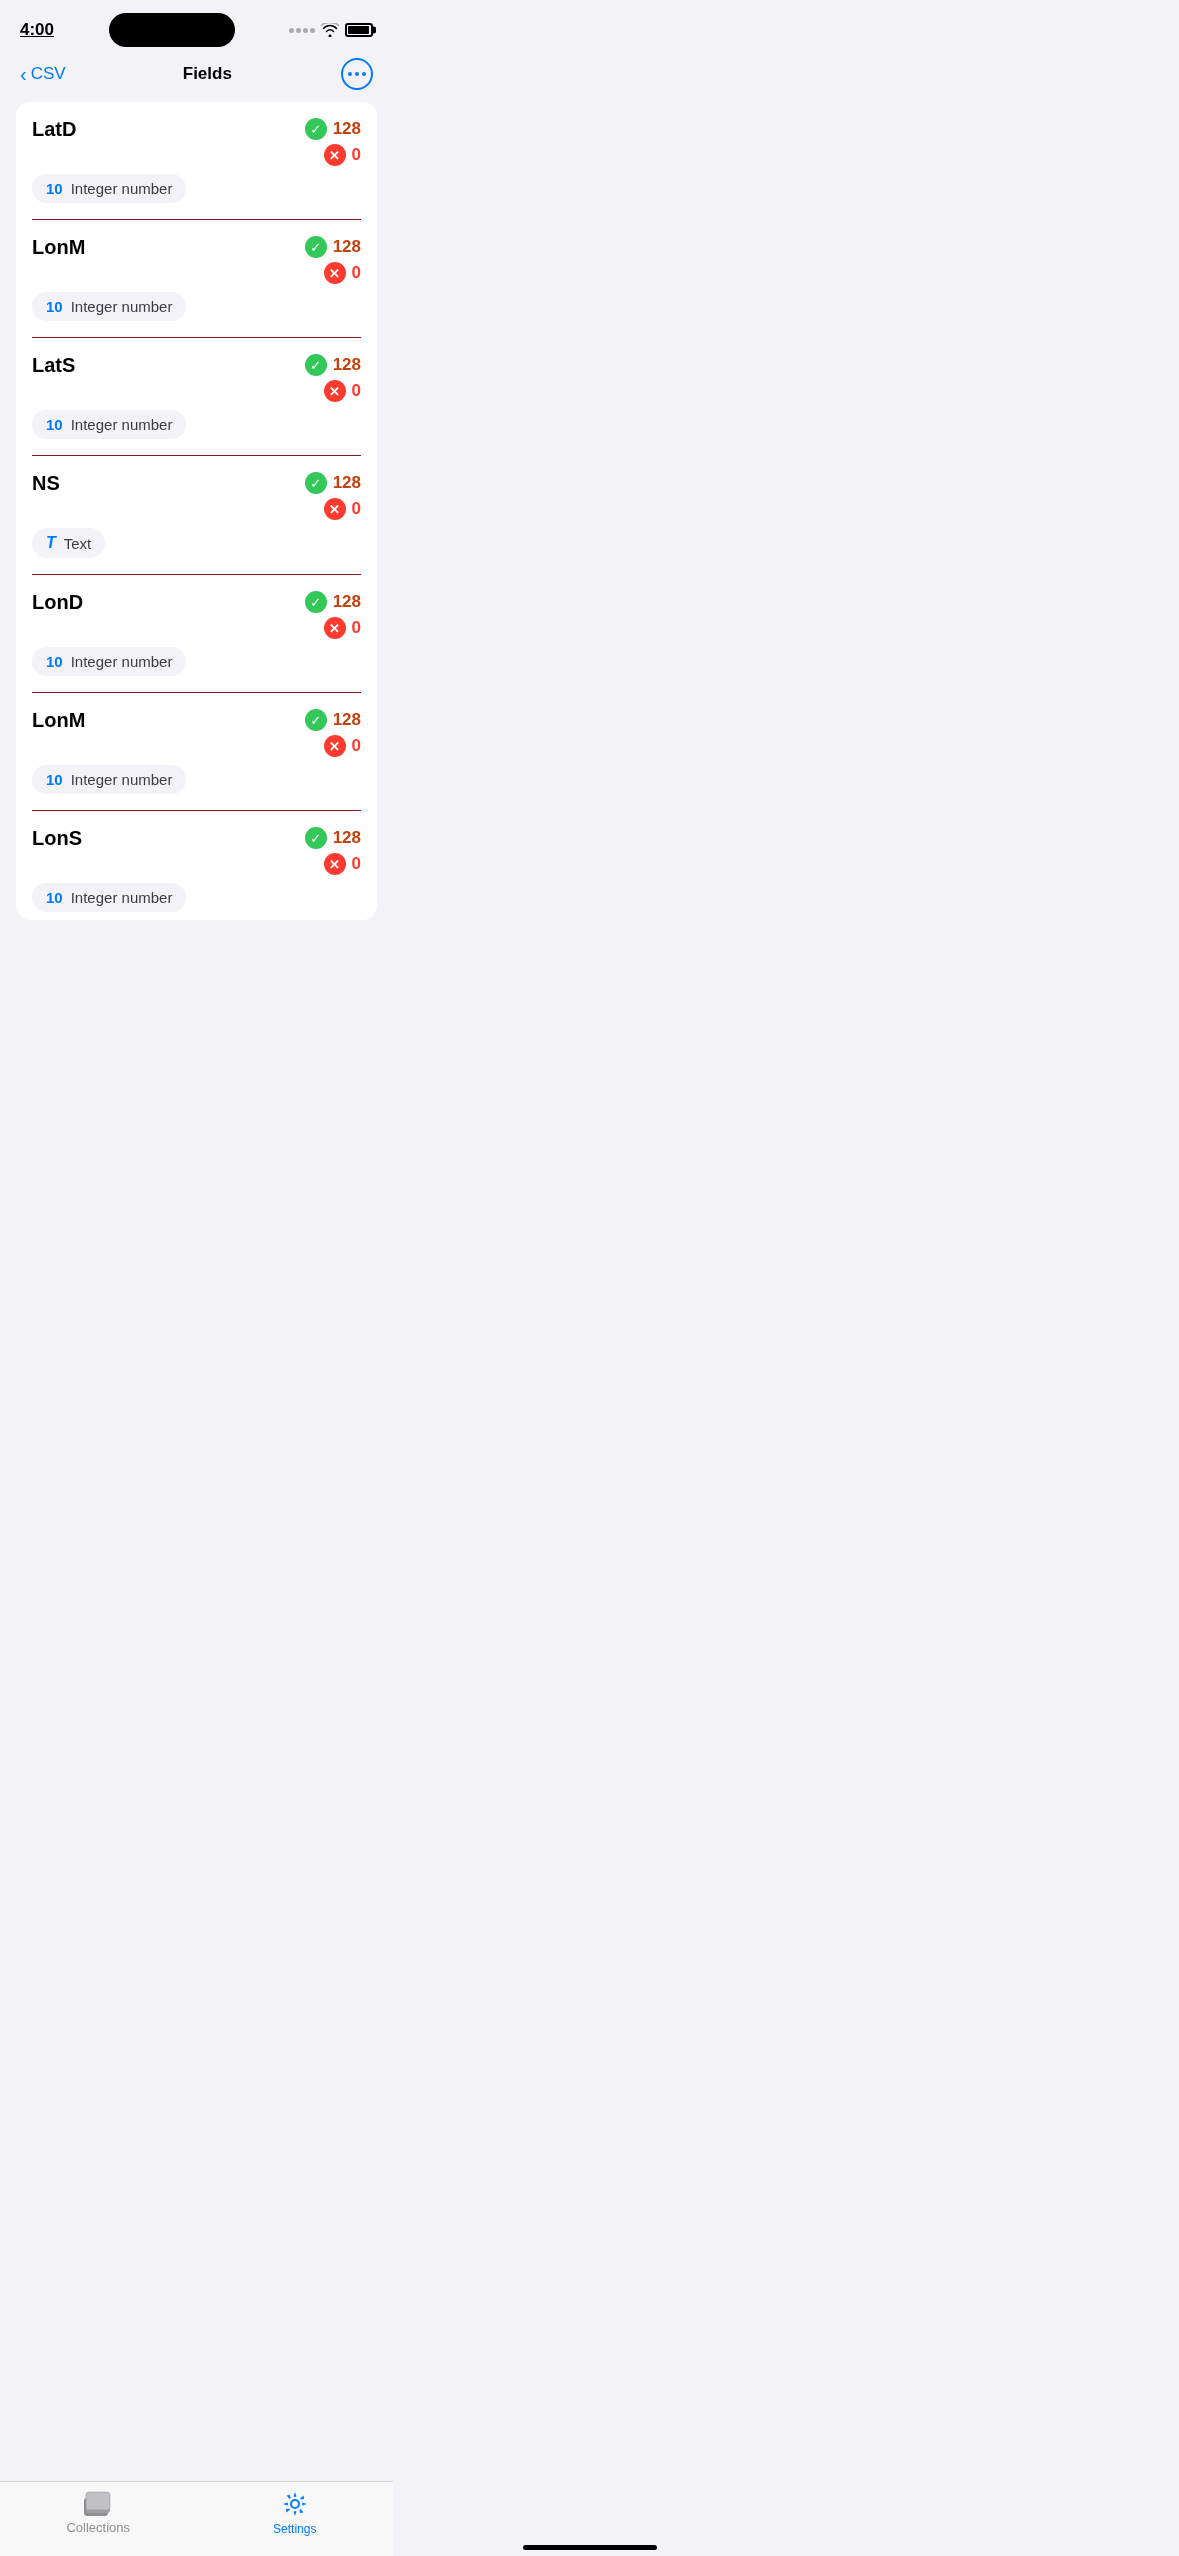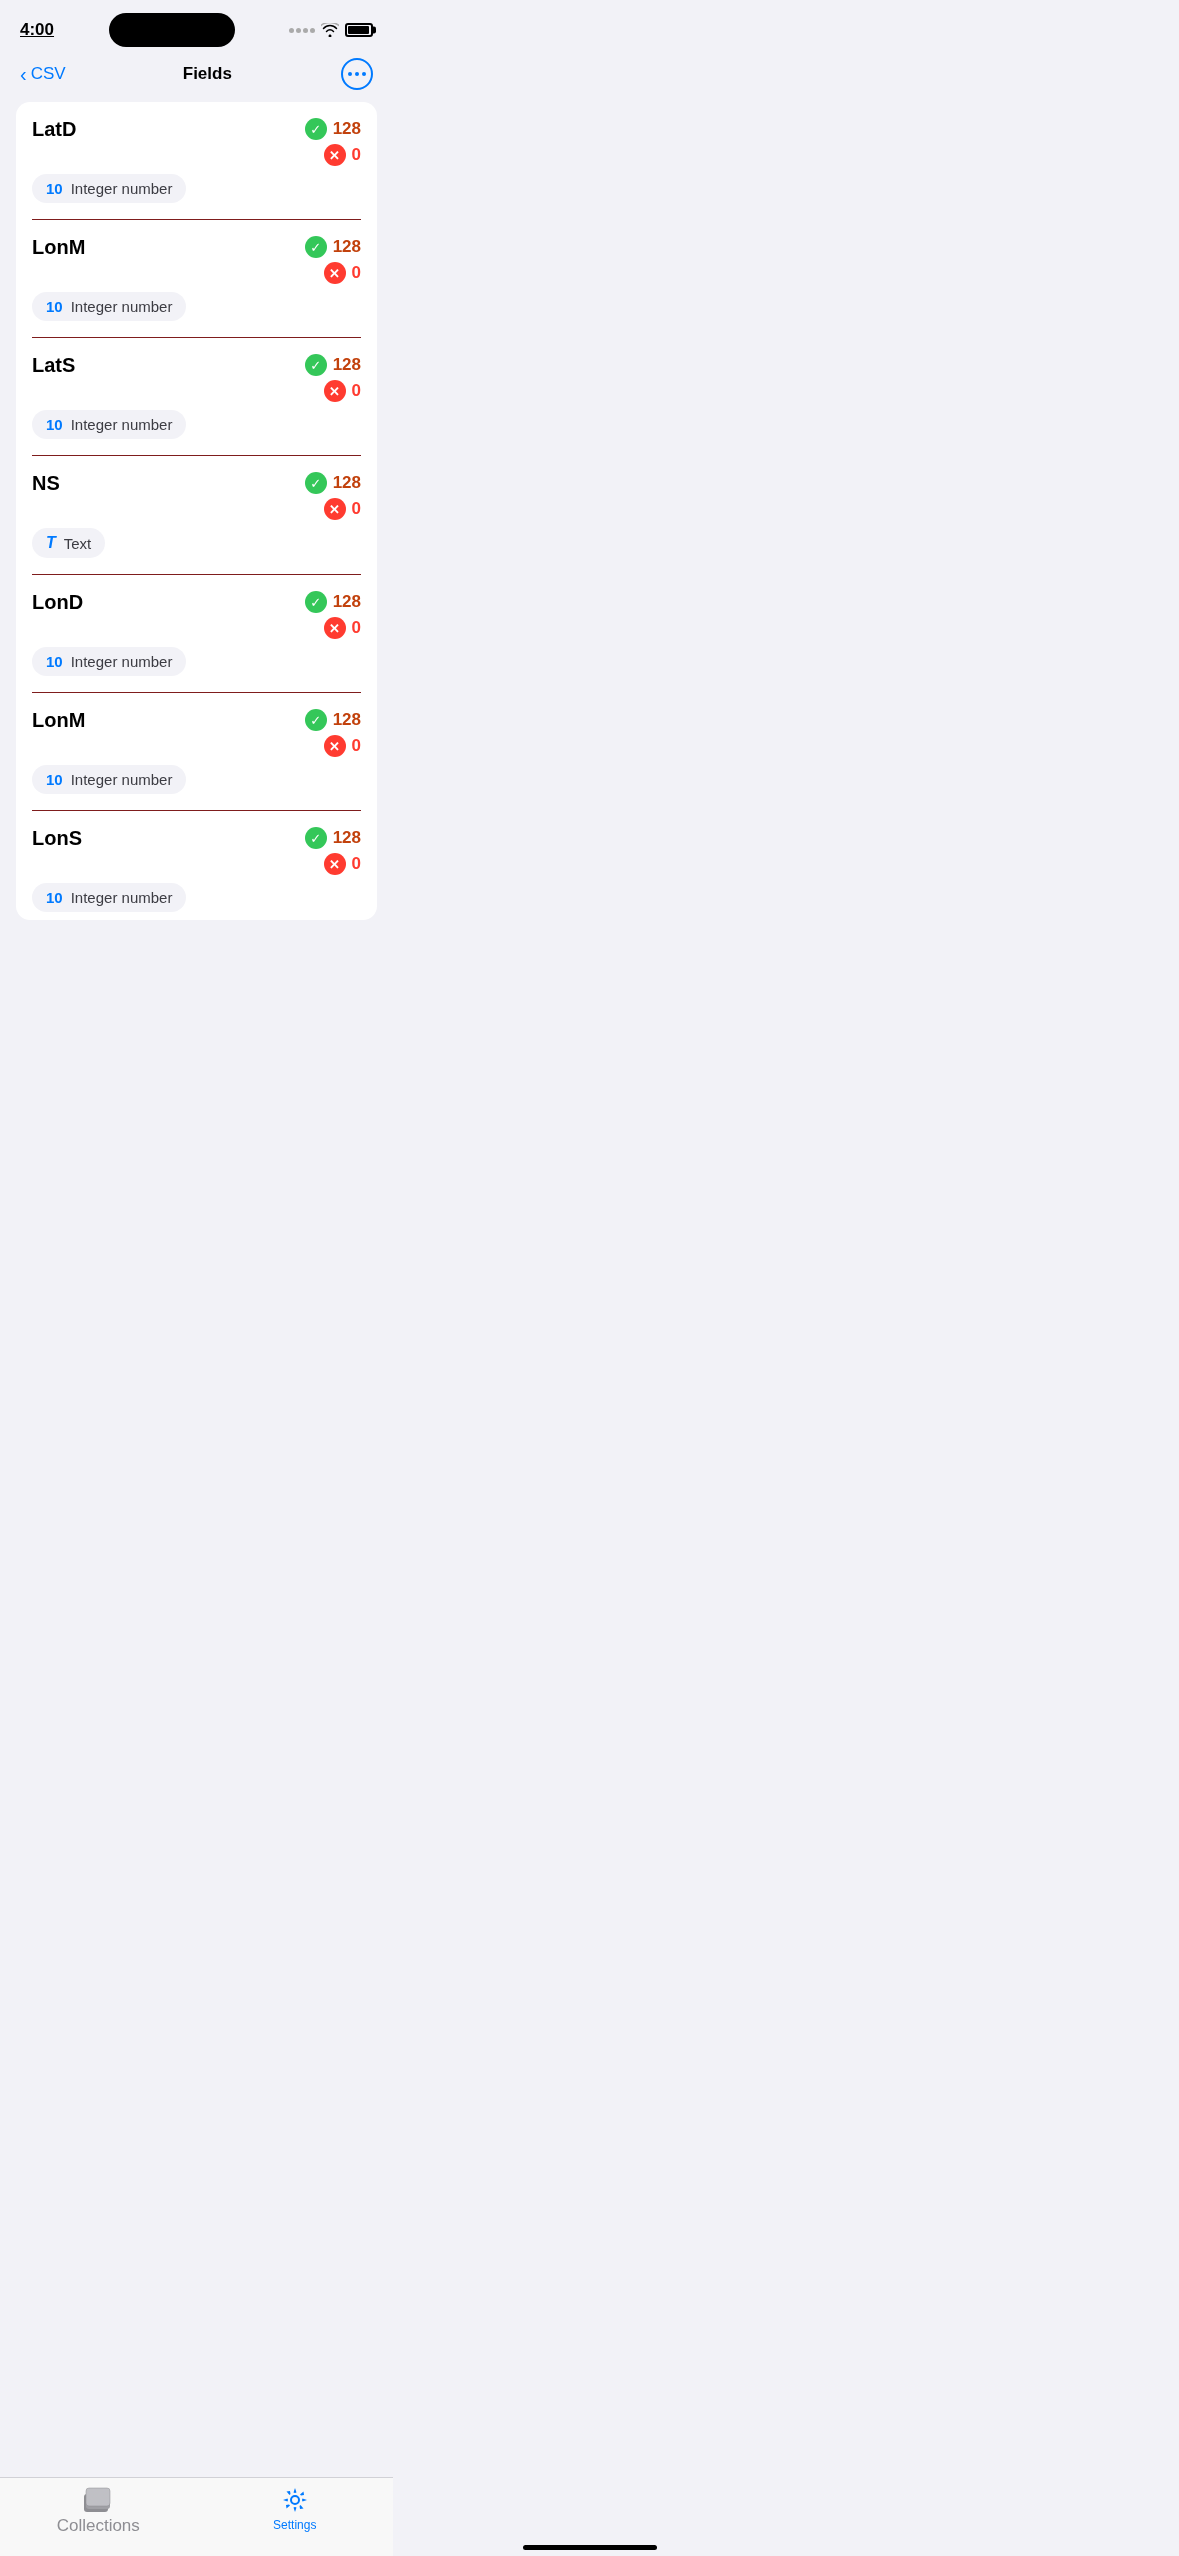--- a/index.html
+++ b/index.html
@@ -265,21 +265,21 @@
     .tab-item {
       display: flex;
       flex-direction: column;
       align-items: center;
       gap: 4px;
       cursor: pointer;
       flex: 1;
     }
 
     .tab-label-inactive {
-      font-size: 17px;
+      font-size: 13px;
       color: #8e8e93;
     }
 
     .tab-label-active {
       font-size: 12px;
       color: #007aff;
     }
 
     .home-indicator {
       position: fixed;

